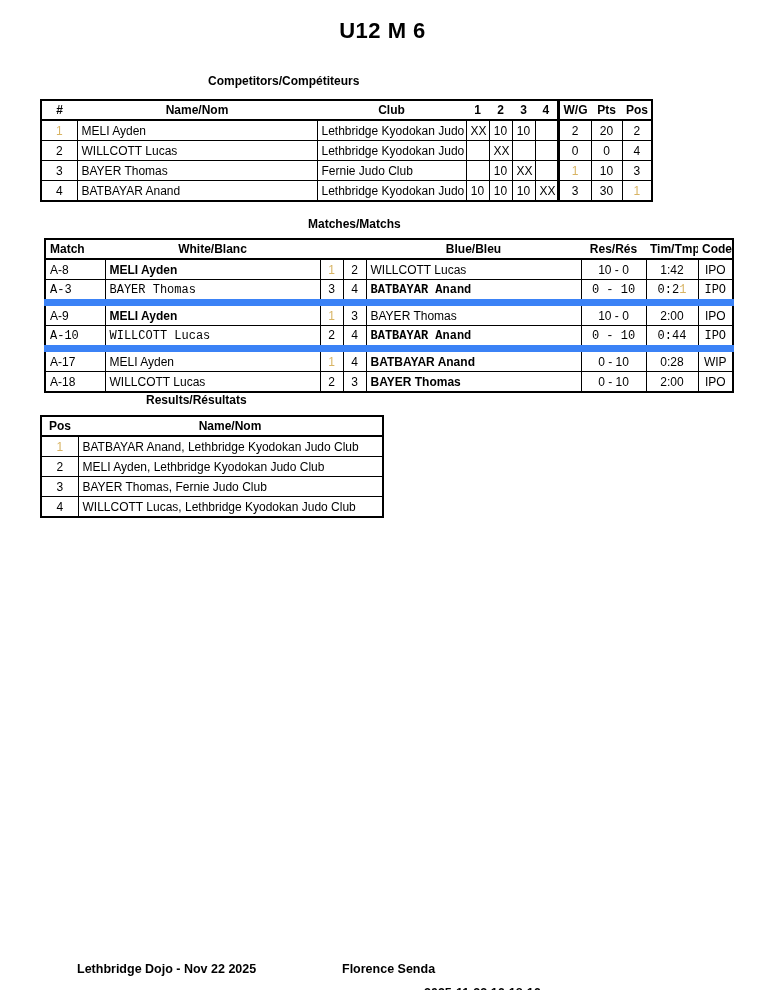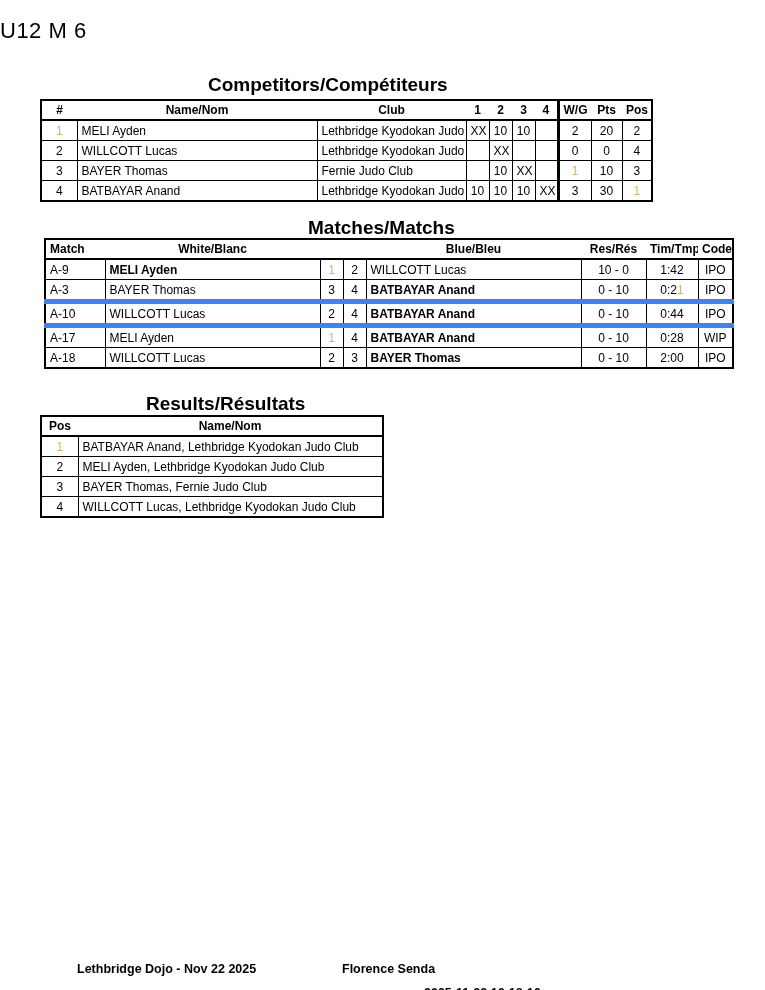--- a/index.html
+++ b/index.html
@@ -3,24 +3,24 @@
 <meta charset="utf-8">
 <style>
   html,body{margin:0;padding:0;}
   body{
     width:765px;height:990px;background:#ffffff;position:relative;
     font-family:"Liberation Sans", sans-serif;color:#000;overflow:hidden;
     --gold:#d8b464;
   }
   .page{position:absolute;inset:0;background:#fff;}
   .title{
-    position:absolute;top:18px;left:0;width:100%;text-align:left;
-    font-size:22px;font-weight:400;letter-spacing:0.5px;
-  }
-  .section-heading{position:absolute;font-size:19px;font-weight:700;white-space:nowrap;}
+    position:absolute;top:18px;left:0;width:100%;text-align:center;
+    font-size:22px;font-weight:700;letter-spacing:0.5px;
+  }
+  .section-heading{position:absolute;font-size:12px;font-weight:700;white-space:nowrap;}
   .h-competitors{left:208px;top:74px;}
   .h-matches{left:308px;top:217px;}
   .h-results{left:146px;top:393px;}
 
   table.tbl{
     position:absolute;border-collapse:collapse;table-layout:fixed;
     border:2px solid #000;background:#fff;
   }
   .tbl th,.tbl td{
     padding:0 4px;font-size:12px;overflow:hidden;white-space:nowrap;
@@ -29,21 +29,21 @@
   .tbl th{border:0;border-bottom:2px solid #000;font-weight:700;height:18px;}
   .tbl td{border:1px solid #000;height:19px;}
   .t-competitors{left:40px;top:99px;width:611px;}
   .t-matches{left:44px;top:238px;width:688px;}
   .t-results{left:40px;top:415px;width:342px;}
   .c{text-align:center;}
   .l{text-align:left;}
   .thick-left{border-left:3px solid #000 !important;}
   .gold{color:var(--gold);}
   .bold{font-weight:700;}
-  tr.round-end td{border-bottom:5px solid #3b82f6;}
+  tr.round-end td{border-bottom:7px solid #3b82f6;font-family:Liberation Mono, monospace;}
 
   .footer{position:absolute;top:962px;left:0;width:100%;font-size:12.5px;font-weight:700;}
   .f-event{position:absolute;left:77px;top:0;white-space:nowrap;}
   .f-operator{position:absolute;left:330px;top:0;white-space:nowrap;padding-left:12px;}
   .f-timestamp{position:absolute;left:424px;top:0;white-space:nowrap;margin-top:24px;}
 </style>
 </head>
 <body style="--gold: #d8b464;">
 
 <div class="page">
@@ -151,37 +151,47 @@
         <th class="c"></th>
         <th class="c"></th>
         <th class="c">Blue/Bleu</th>
         <th class="c">Res/Rés</th>
         <th class="c">Tim/Tmp</th>
         <th class="c">Code</th>
       </tr>
     </thead>
     <tbody id="matches-body">
         <tr>
-          <td class="l">A-9</td>
+          <td class="l">A-8</td>
           <td class="l bold">MELI Ayden</td>
           <td class="c gold">1</td>
           <td class="c">2</td>
           <td class="l">WILLCOTT Lucas</td>
           <td class="c">10 - 0</td>
           <td class="c">1:42</td>
           <td class="c">IPO</td>
         </tr>
         <tr class="round-end">
           <td class="l">A-3</td>
           <td class="l">BAYER Thomas</td>
           <td class="c">3</td>
           <td class="c">4</td>
           <td class="l bold">BATBAYAR Anand</td>
           <td class="c">0 - 10</td>
           <td class="c"><span>0:2</span><span class="gold">1</span></td>
+          <td class="c">IPO</td>
+        </tr>
+        <tr>
+          <td class="l">A-9</td>
+          <td class="l bold">MELI Ayden</td>
+          <td class="c gold">1</td>
+          <td class="c">3</td>
+          <td class="l">BAYER Thomas</td>
+          <td class="c">10 - 0</td>
+          <td class="c">2:00</td>
           <td class="c">IPO</td>
         </tr>
         <tr class="round-end">
           <td class="l">A-10</td>
           <td class="l">WILLCOTT Lucas</td>
           <td class="c">2</td>
           <td class="c">4</td>
           <td class="l bold">BATBAYAR Anand</td>
           <td class="c">0 - 10</td>
           <td class="c">0:44</td>

